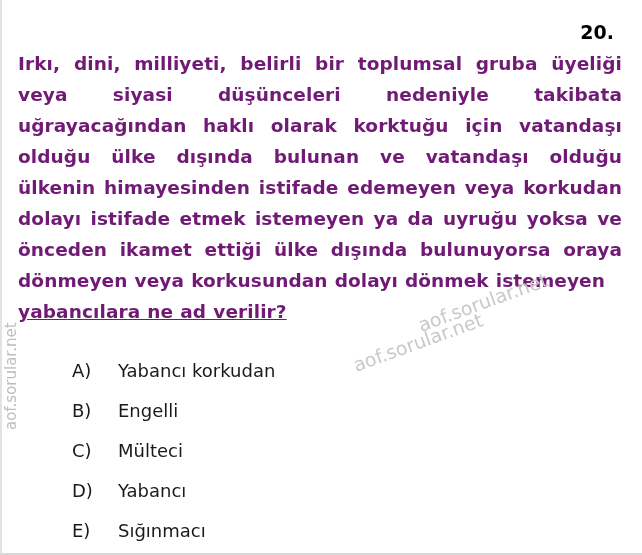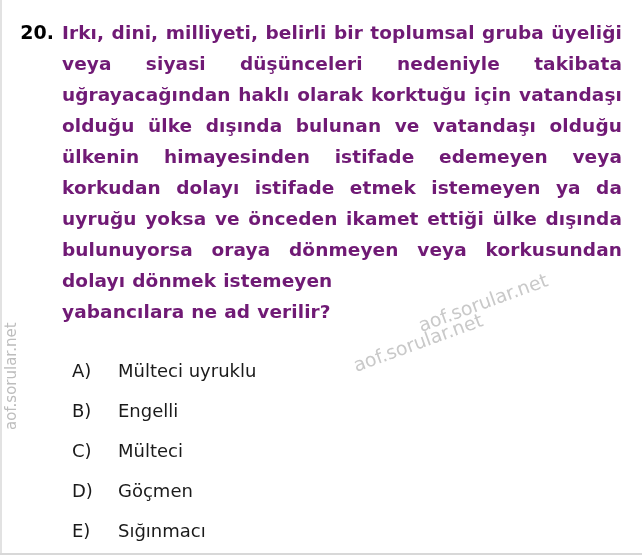--- a/index.html
+++ b/index.html
@@ -39,21 +39,22 @@
     background: #d8d8d8;
   }
   .question {
     position: absolute;
     left: 18px;
     top: 17px;
     width: 604px;
   }
   .q-row {
     display: flex;
-    align-items: flex-start;
+    align-items: flex-end;
+    flex-direction: column;
   }
   .q-number {
     flex: 0 0 auto;
     font-size: 19px;
     font-weight: bold;
     color: #000000;
     line-height: 31px;
     width: 44px;
     text-align: right;
     padding-right: 8px;
@@ -66,20 +67,21 @@
     color: #701a75;
     line-height: 31px;
     text-align: justify;
     text-align-last: left;
     letter-spacing: 0.1px;
     word-spacing: 0.5px;
   }
   .q-text .last-line {
     display: block;
     text-align: left;
+    text-decoration: underline;
   }
   .options {
     position: absolute;
     left: 72px;
     top: 360px;
     width: 520px;
   }
   .option {
     display: flex;
     align-items: baseline;
@@ -135,33 +137,33 @@
   <div class="question">
     <div class="q-row">
       <div class="q-number">20.</div>
       <div class="q-text"><span>Irkı, dini, milliyeti, belirli bir toplumsal gruba üyeliği veya siyasi düşünceleri nedeniyle takibata uğrayacağından haklı olarak korktuğu için vatandaşı olduğu ülke dışında bulunan ve vatandaşı olduğu ülkenin himayesinden istifade edemeyen veya korkudan dolayı istifade etmek istemeyen ya da uyruğu yoksa ve önceden ikamet ettiği ülke dışında bulunuyorsa oraya dönmeyen veya korkusundan dolayı dönmek istemeyen</span> <span class="last-line">yabancılara  ne ad verilir?</span></div>
     </div>
   </div>
 
   <div class="options">
     <div class="option">
       <span class="opt-letter">A)</span>
-      <span class="opt-label">Mülteci uyruklu</span>
+      <span class="opt-label">Yabancı korkudan</span>
     </div>
     <div class="option">
       <span class="opt-letter">B)</span>
       <span class="opt-label">Engelli</span>
     </div>
     <div class="option">
       <span class="opt-letter">C)</span>
       <span class="opt-label">Mülteci</span>
     </div>
     <div class="option">
       <span class="opt-letter">D)</span>
-      <span class="opt-label">Göçmen</span>
+      <span class="opt-label">Yabancı</span>
     </div>
     <div class="option">
       <span class="opt-letter">E)</span>
       <span class="opt-label">Sığınmacı</span>
     </div>
   </div>
 
   <div class="wm wm-1">aof.sorular.net</div>
   <div class="wm wm-2">aof.sorular.net</div>
   <div class="wm-side">aof.sorular.net</div>

